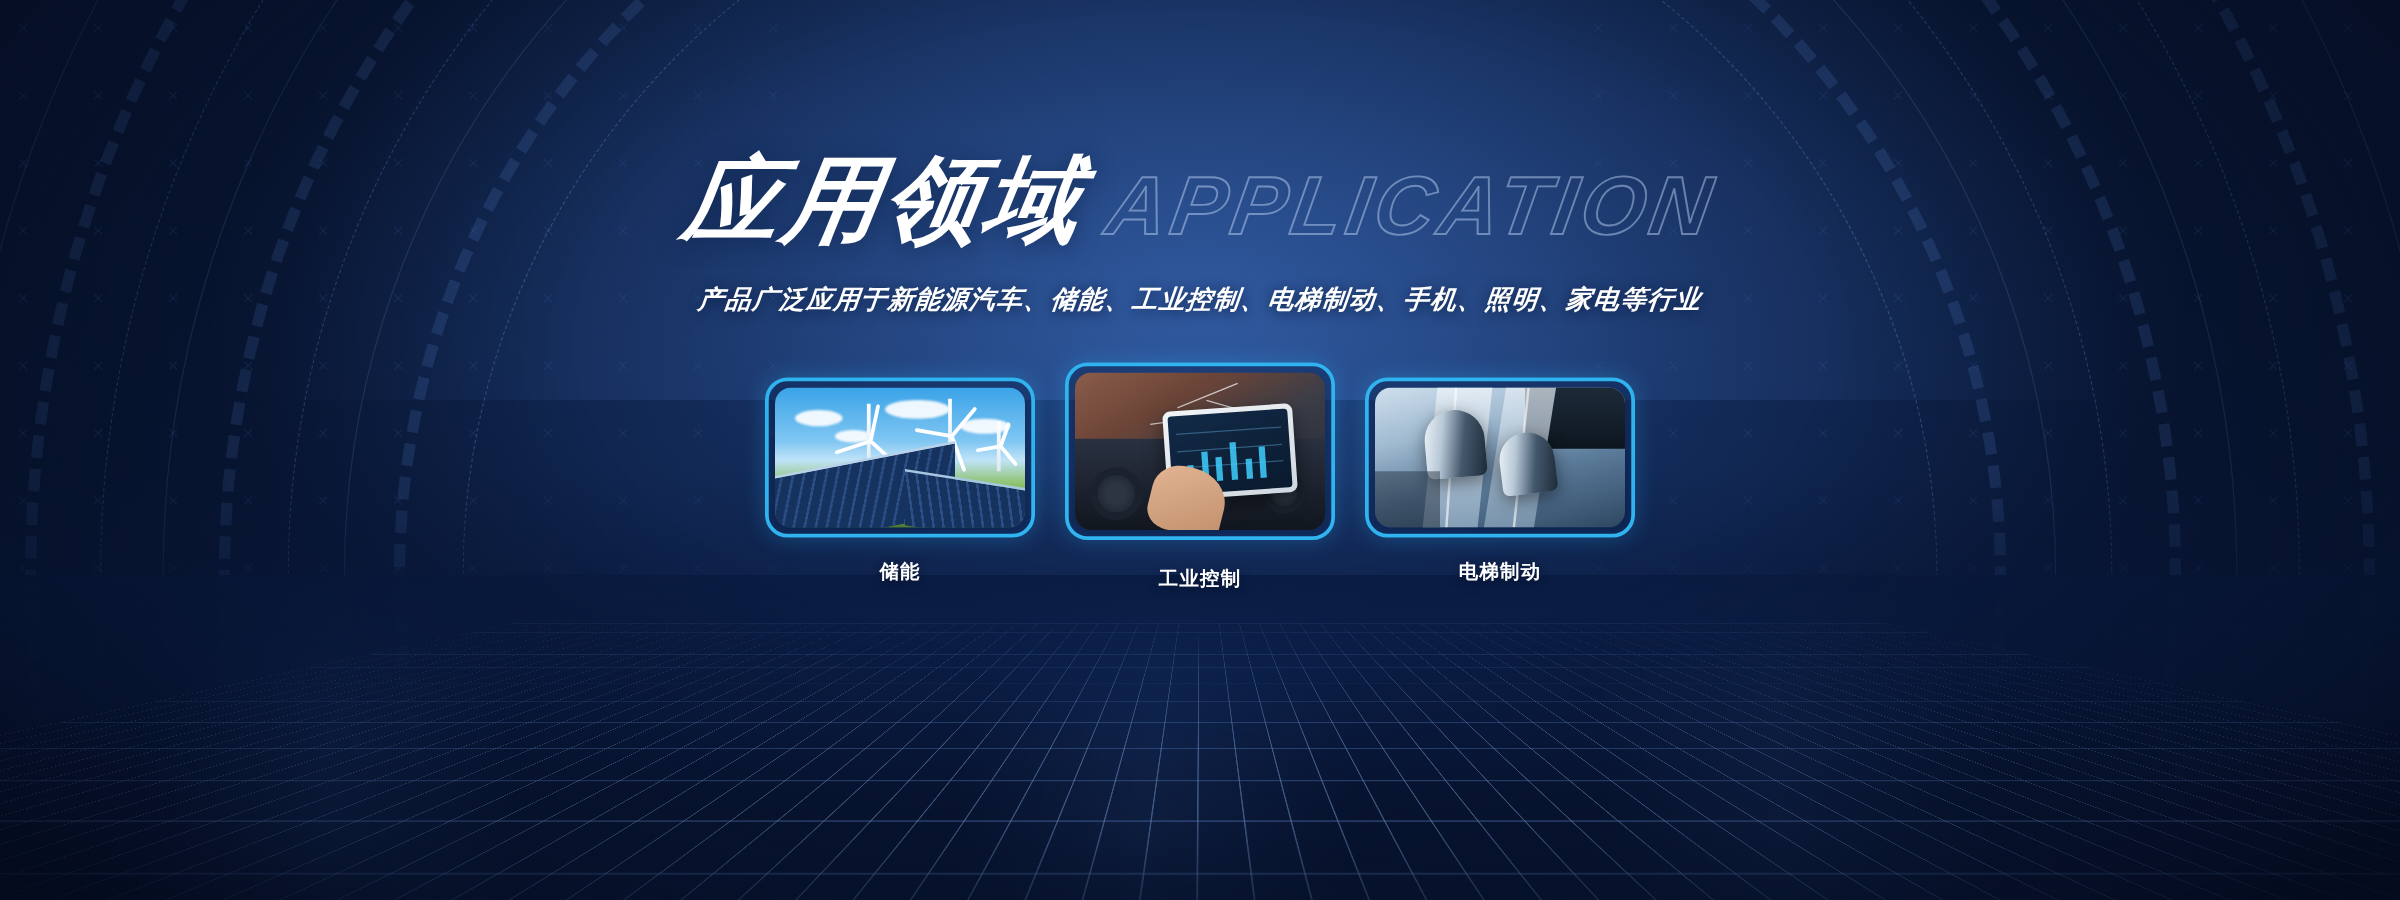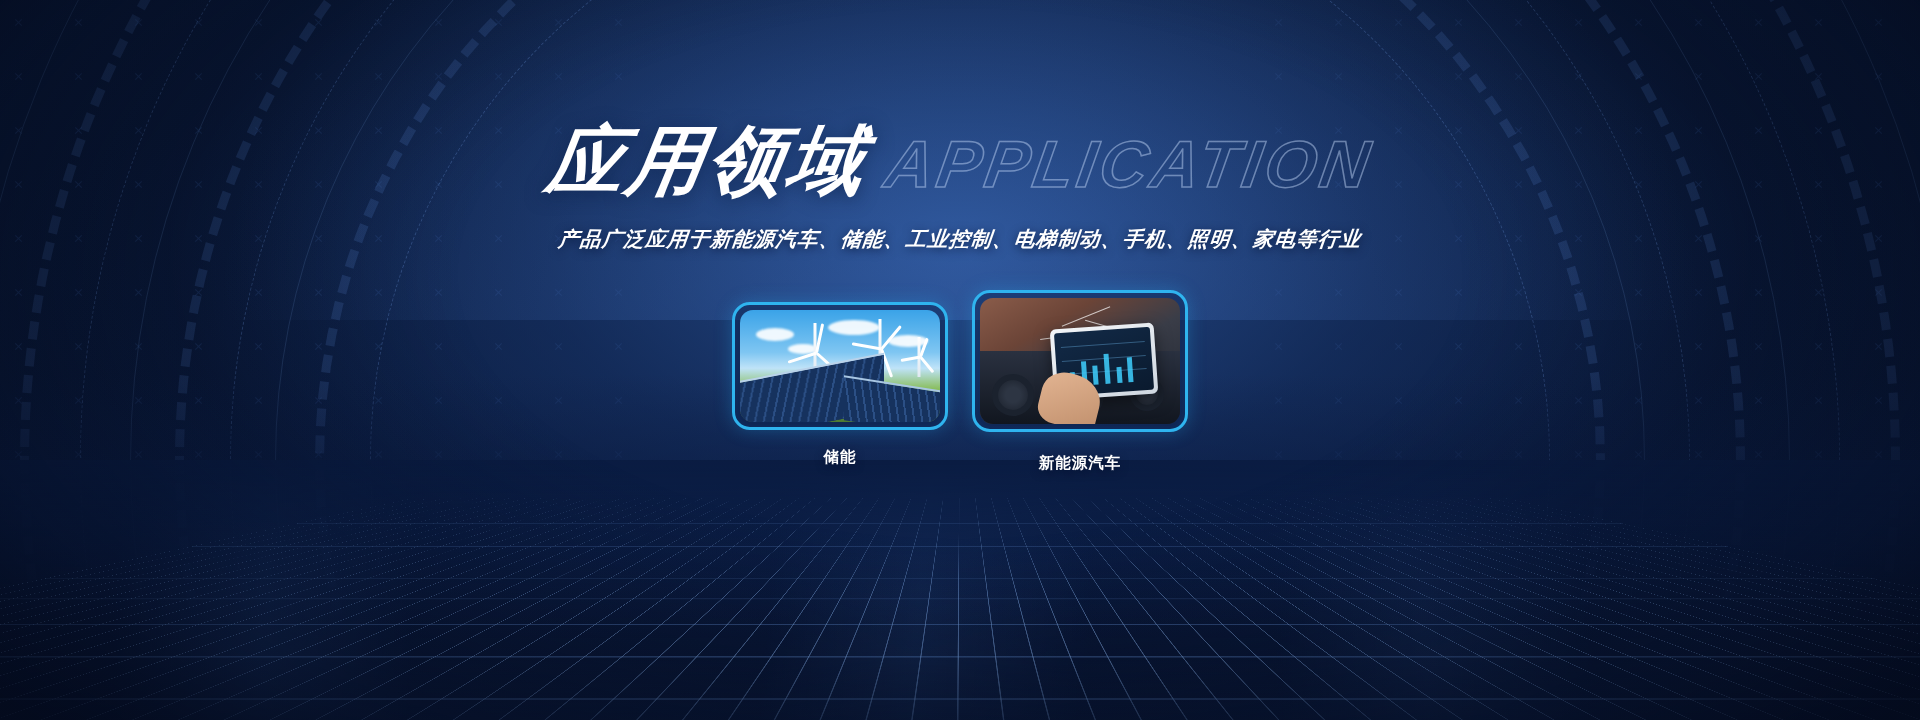--- a/index.html
+++ b/index.html
@@ -537,20 +537,37 @@
                   <div class="bar" style="left:38%;height:30%;"></div>
                   <div class="bar" style="left:50%;height:48%;"></div>
                   <div class="bar" style="left:62%;height:26%;"></div>
                   <div class="bar" style="left:74%;height:40%;"></div>
                 </div>
               </div>
               <div class="hand"></div>
             </div>
           </div>
         </div>
-        <div class="card-label">新能源汽车</div>
+        <div class="card-label">工业控制</div>
       </div>
 
+      <div class="card">
+        <div class="frame">
+          <div class="thumb">
+            <div class="sc elev">
+              <div class="dark" style="right:0;top:0;width:40%;height:44%;"></div>
+              <div class="shaft" style="left:22%;top:0;width:22%;height:100%;transform:skewX(-6deg);opacity:.85;"></div>
+              <div class="shaft" style="left:48%;top:0;width:20%;height:100%;transform:skewX(-9deg);opacity:.7;"></div>
+              <div class="rail" style="left:30%;top:0;height:100%;transform:rotate(4deg);"></div>
+              <div class="rail" style="left:58%;top:0;height:100%;transform:rotate(6deg);"></div>
+              <div class="cab" style="left:20%;top:16%;width:24%;height:48%;transform:rotate(-5deg);"></div>
+              <div class="cab" style="left:50%;top:32%;width:22%;height:44%;transform:rotate(-7deg);"></div>
+              <div class="dark" style="left:0;bottom:0;width:26%;height:40%;opacity:.45;"></div>
+            </div>
+          </div>
+        </div>
+        <div class="card-label">电梯制动</div>
+      </div>
 
 
     </div>
   </div>
 </div>
 
 </body></html>

